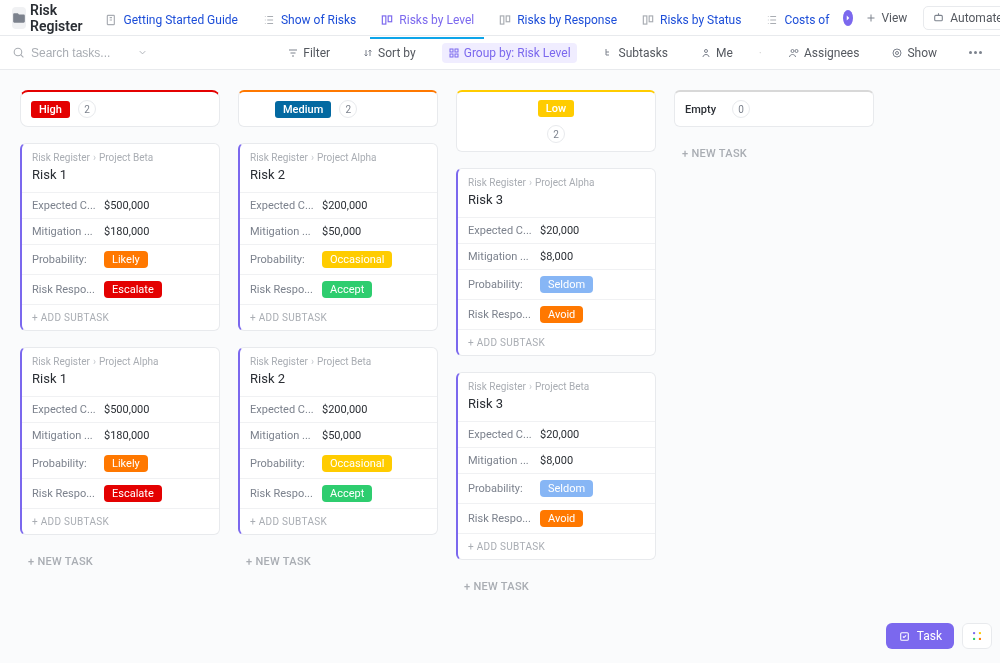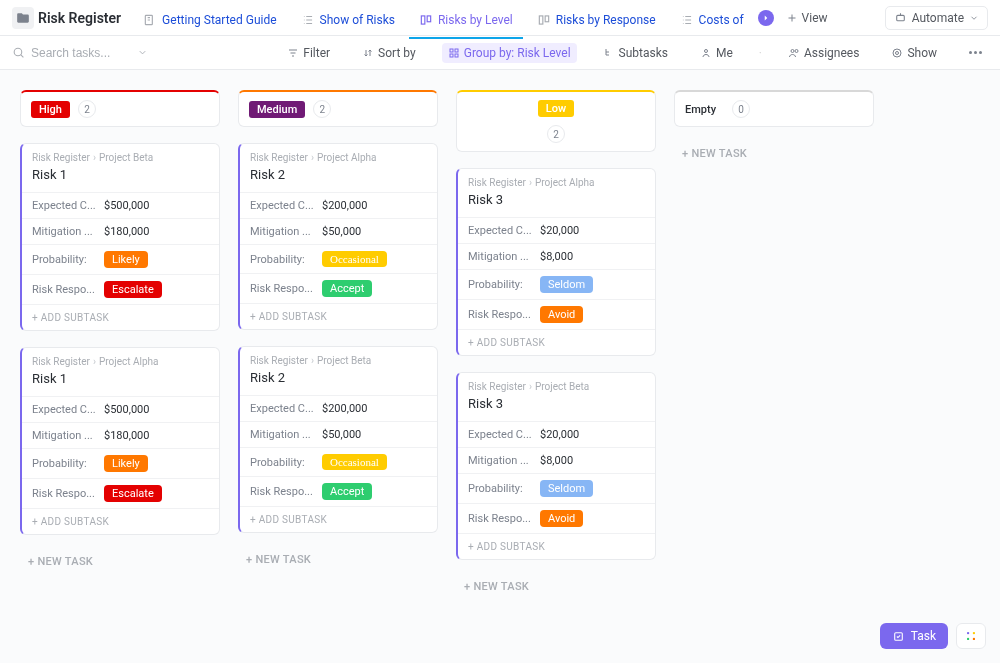--- a/index.html
+++ b/index.html
@@ -16,48 +16,48 @@
 .view-add { display:flex; align-items:center; gap:4px; padding: 4px 8px; color:#54585f; cursor:pointer;}
 .toolbar { display: flex; align-items: center; padding: 6px 12px; border-bottom: 1px solid #e8eaed; gap: 20px; height: 34px; font-size: 12px; color: #7c828d;}
 .search { display: flex; align-items: center; gap: 6px; color: #a9adb3; flex:0 0 auto; width: 160px;}
 .search input { border: none; outline: none; font-size: 12px; color: #2a2e34; width: 100px;}
 .search input::placeholder { color: #a9adb3; }
 .tool-item { display: flex; align-items: center; gap: 4px; cursor: pointer; color: #54585f; padding: 3px 6px; border-radius: 4px;}
 .tool-item.grouped { background: #f0edff; color: #7b68ee; }
 .board { display: flex; gap: 18px; padding: 20px; background: #fafbfc; height: calc(100% - 70px); align-items: flex-start; overflow: auto;}
 .col { width: 200px; flex: 0 0 200px; }
 .col-header { background: #fff; border: 1px solid #e8eaed; border-radius: 6px; padding: 8px 10px; display: flex; align-items: center; gap: 8px; border-top-width: 2px;}
-.col-header.high { border-top-color: #e40101; }
+.col-header.high { border-top-color: #e40101; border-radius: 8px; }
 .col-header.medium { border-top-color: #ff7800; }
 .col-header.low { border-top-color: #ffcc00; flex-direction: column; }
 .col-header.empty { border-top-color: #d8d8d8; }
 .chip { display: inline-block; padding: 2px 8px; border-radius: 3px; font-size: 11px; font-weight: 500; color: #fff; }
 .chip.high { background: #e40101; }
-.chip.medium { background: #701a75; }
+.chip.medium { background: #0369a1; margin-left: 26px; }
 .chip.low { background: #ffcc00; }
 .chip.empty-c { background: transparent; color: #2a2e34; font-weight: 500; padding-left:0;}
 .count { display: inline-flex; align-items: center; justify-content: center; min-width: 18px; height: 18px; border: 1px solid #e8eaed; border-radius: 9px; font-size: 10px; color: #7c828d; padding: 0 5px;}
 .card { background: #fff; border: 1px solid #e8eaed; border-radius: 6px; margin-top: 16px; border-left: 2px solid #7b68ee; overflow: hidden;}
 .card-top { padding: 8px 10px 10px 10px; }
 .crumb { font-size: 10px; color: #a9adb3; display: flex; align-items: center; gap: 3px; margin-bottom: 4px;}
 .crumb .sep { color: #c5c9ce; }
 .card-title { font-size: 13px; color: #2a2e34; font-weight: 400; }
 .row { display: flex; align-items: center; padding: 6px 10px; border-top: 1px solid #f0f1f3; font-size: 11px; }
 .row .lbl { color: #7c828d; width: 72px; overflow: hidden; text-overflow: ellipsis; white-space: nowrap; }
 .row .val { color: #2a2e34; }
 .tag { display: inline-block; padding: 2px 8px; border-radius: 4px; font-size: 11px; color: #fff; }
 .tag.likely { background: #ff7800; }
-.tag.occasional { background: #ffcc00; font-family: Liberation Serif, serif; }
+.tag.occasional { background: #ffcc00; }
 .tag.seldom { background: #87b6f5; }
 .tag.escalate { background: #e40101; }
 .tag.accept { background: #2ecd6f; }
 .tag.avoid { background: #ff7800; }
 .add-sub { padding: 7px 10px; font-size: 10px; color: #a9adb3; letter-spacing: 0.3px; cursor: pointer; border-top: 1px solid #f0f1f3;}
 .new-task { margin-top: 14px; padding: 6px 8px; font-size: 11px; color: #a9adb3; letter-spacing: 0.3px; cursor: pointer; font-weight: 500;}
-.fab { position: fixed; bottom: 14px; right: 14px; display: flex; gap: 8px; }
+.fab { position: fixed; bottom: 14px; right: 8px; display: flex; gap: 8px; }
 .fab-btn { background: #7b68ee; color: #fff; border-radius: 6px; padding: 6px 12px; display: flex; align-items: center; gap: 6px; font-size: 12px; cursor: pointer; }
 .fab-grid { background: #fff; border: 1px solid #e8eaed; border-radius: 6px; width: 30px; display:flex; align-items:center; justify-content:center; cursor:pointer;}
 .dots { display: inline-flex; gap: 2px; }
 .dots span { width: 3px; height: 3px; background: #7c828d; border-radius: 50%; }
 svg { flex-shrink: 0; }
 </style>
 </head>
 <body>
 
 <div class="topbar">
@@ -90,20 +90,27 @@
   </div>
   <div class="tab">
     <svg viewBox="0 0 24 24" fill="none" stroke="#a9adb3" stroke-width="2">
         <rect x="4" y="5" width="6" height="14"></rect>
         <rect x="14" y="5" width="6" height="10"></rect>
       </svg>
     <span>Risks by Response</span>
   </div>
   <div class="tab">
     <svg viewBox="0 0 24 24" fill="none" stroke="#a9adb3" stroke-width="2">
+        <rect x="4" y="5" width="6" height="14"></rect>
+        <rect x="14" y="5" width="6" height="10"></rect>
+      </svg>
+    <span>Risks by Status</span>
+  </div>
+  <div class="tab">
+    <svg viewBox="0 0 24 24" fill="none" stroke="#a9adb3" stroke-width="2">
         <path d="M5 6h1M9 6h10M5 12h1M9 12h10M5 18h1M9 18h10"></path>
       </svg>
     <span>Costs of</span>
   </div>
   <span class="more-pill">
     <svg viewBox="0 0 24 24" width="10" height="10" fill="#fff">
         <path d="M9 6l6 6-6 6z"></path>
       </svg>
   </span>
 

